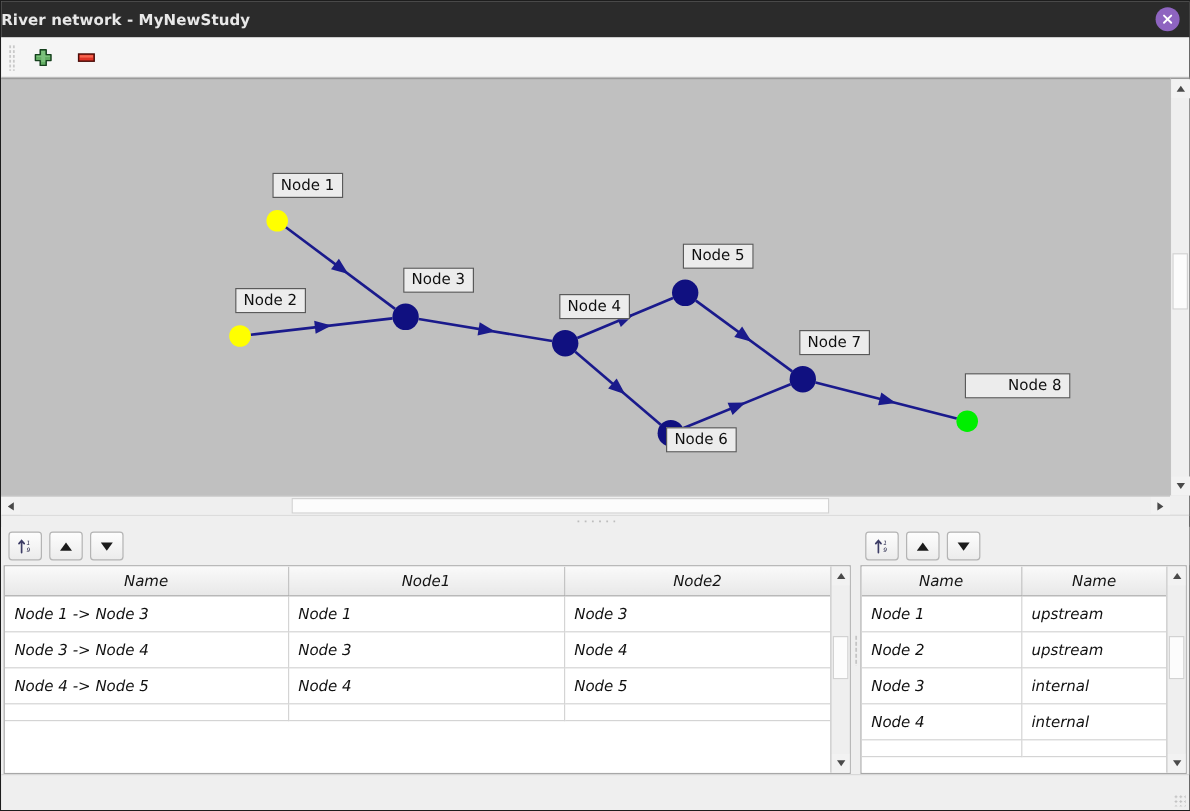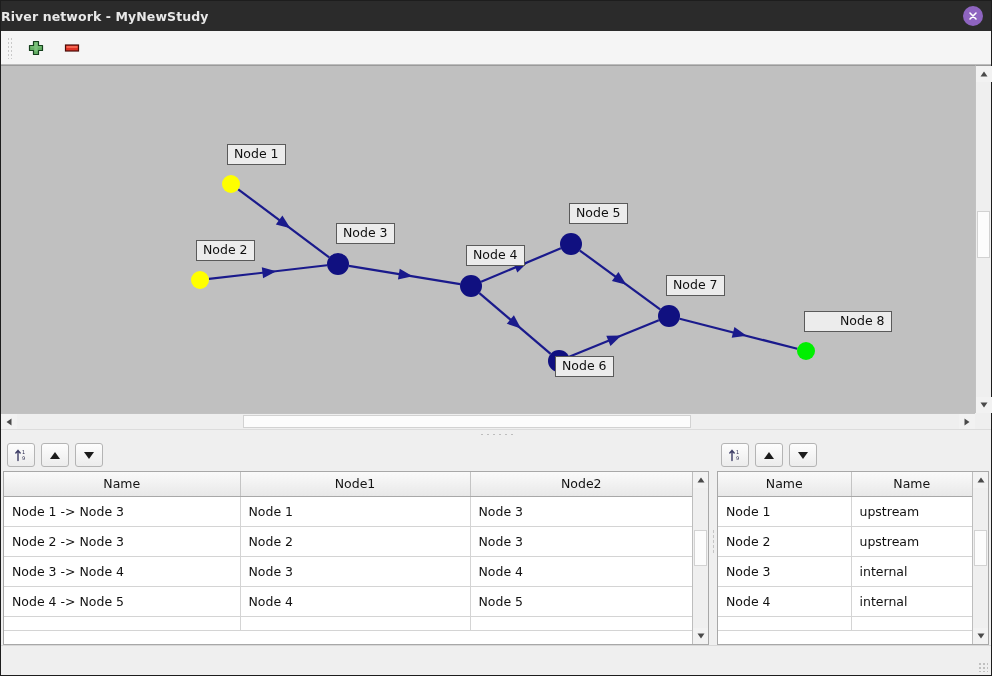--- a/index.html
+++ b/index.html
@@ -129,20 +129,21 @@
     width: 34px; height: 3px;
     background-image: radial-gradient(#bdbdbd 1px, transparent 1px);
     background-size: 6px 3px;
   }
 
   
   .bottom {
     flex: 0 0 206px; height: 206px;
     display: flex; flex-direction: row;
     background: #efefef;
+    font-style: italic;
   }
   .pane { display: flex; flex-direction: column; min-width: 0; background: #efefef; }
   .pane-left { flex: 0 0 710px; width: 710px; }
   .pane-div {
     flex: 0 0 4px; width: 4px; background: #efefef;
     display: flex; align-items: center; justify-content: center;
     cursor: col-resize;
   }
   .pane-div .vgrip {
     width: 3px; height: 26px;
@@ -384,25 +385,20 @@
                   <th>Node2</th>
                 </tr>
               </thead>
             <tbody id="reaches-body">
                 <tr>
                   <td>Node 1 -&gt; Node 3</td>
                   <td>Node 1</td>
                   <td>Node 3</td>
                 </tr>
                 <tr>
-                  <td>Node 2 -&gt; Node 3</td>
-                  <td>Node 2</td>
-                  <td>Node 3</td>
-                </tr>
-                <tr>
                   <td>Node 3 -&gt; Node 4</td>
                   <td>Node 3</td>
                   <td>Node 4</td>
                 </tr>
                 <tr>
                   <td>Node 4 -&gt; Node 5</td>
                   <td>Node 4</td>
                   <td>Node 5</td>
                 </tr>
                 <tr class="partial">

